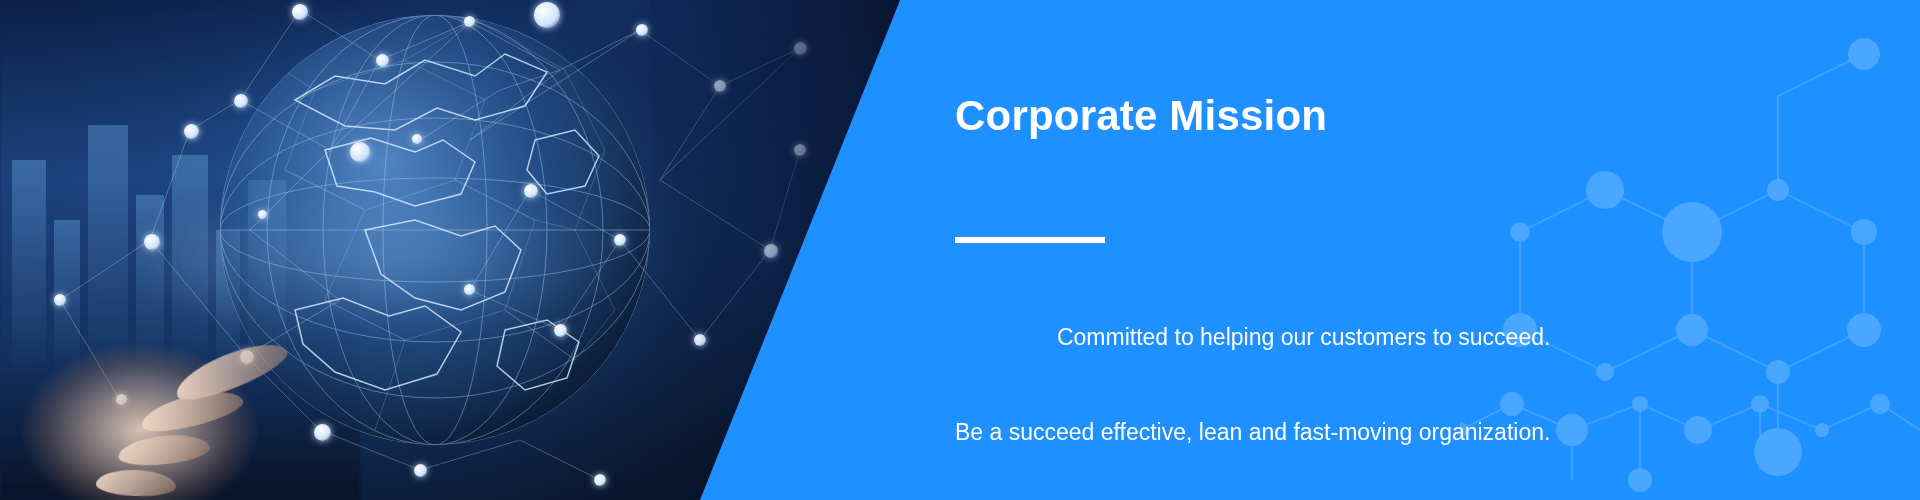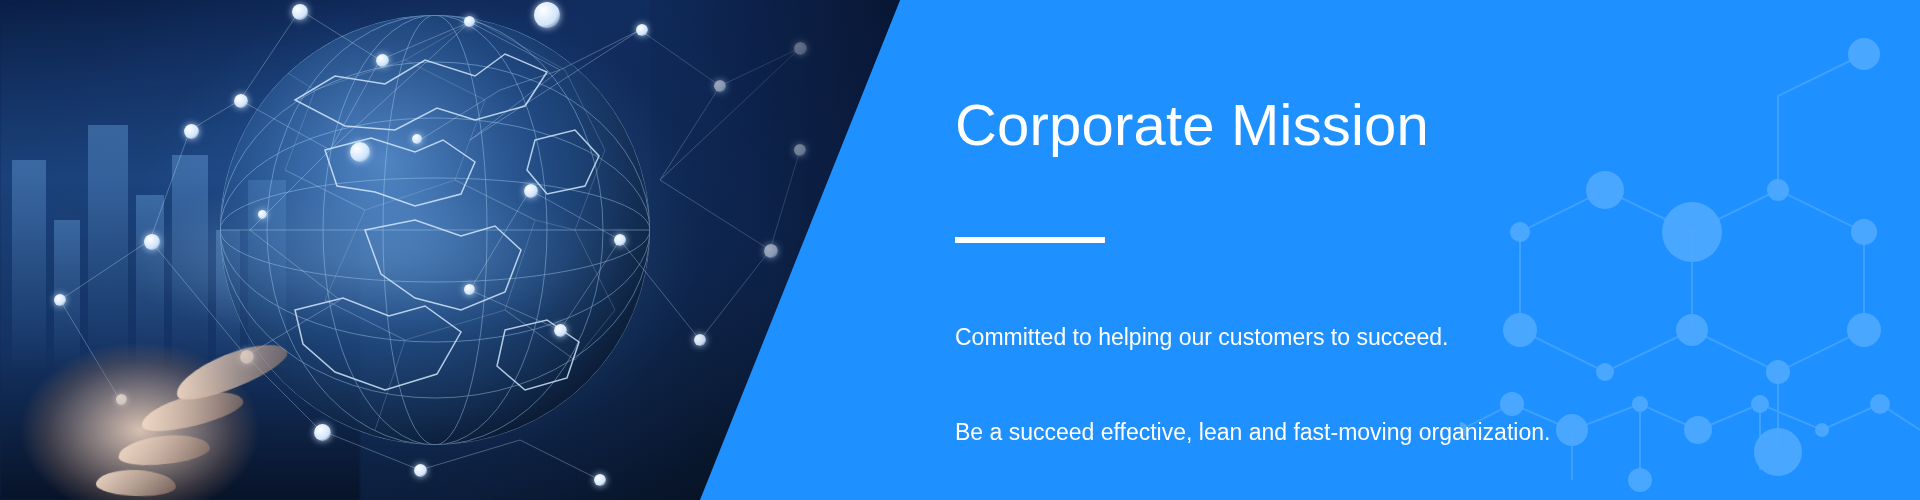--- a/index.html
+++ b/index.html
@@ -33,25 +33,25 @@
     background:radial-gradient(ellipse 150px 110px at 120px 150px,rgba(232,206,188,.92),rgba(140,110,95,.35) 62%,rgba(20,30,55,0) 80%);
     filter:blur(.6px);}
   .finger{position:absolute;background:linear-gradient(120deg,rgba(243,220,201,.95),rgba(158,124,106,.55));border-radius:50%/60% 60% 40% 40%;filter:blur(.5px);}
   .net{position:absolute;inset:0;}
   .node{position:absolute;border-radius:50%;background:radial-gradient(circle at 35% 32%,#ffffff,#cfe4fb 60%,rgba(190,218,250,.15) 100%);box-shadow:0 0 7px rgba(210,235,255,.85);}
   .dark-wedge{position:absolute;right:0;top:0;width:260px;height:500px;
     background:linear-gradient(250deg,rgba(8,20,48,.92) 0%,rgba(12,34,78,.35) 55%,rgba(12,34,78,0) 80%);}
 
   
   .content{position:absolute;left:955px;top:0;height:500px;width:800px;}
-  .title{position:absolute;top:89px;left:0;color:#fff;font-size:58px;line-height:72px;
-    font-weight:400;letter-spacing:.2px;white-space:nowrap;}
+  .title{position:absolute;top:80px;left:0;color:#fff;font-size:42px;line-height:72px;
+    font-weight:700;letter-spacing:.2px;white-space:nowrap;}
   .rule{position:absolute;top:237px;left:0;width:150px;height:6px;background:#fff;}
   .body{position:absolute;top:259px;left:0;color:#fff;font-size:23px;line-height:31.5px;font-weight:400;white-space:pre;}
-  .body div{white-space:pre;}
+  .body div{white-space:pre;text-align:right;}
 </style>
 </head>
 <body>
 
 <div class="banner">
 
   <div class="blue-field"></div>
 
   <svg class="molecules" viewBox="0 0 460 500" preserveAspectRatio="none">
     <g stroke="#6cb8ff" stroke-width="2" fill="none" opacity="0.75">

